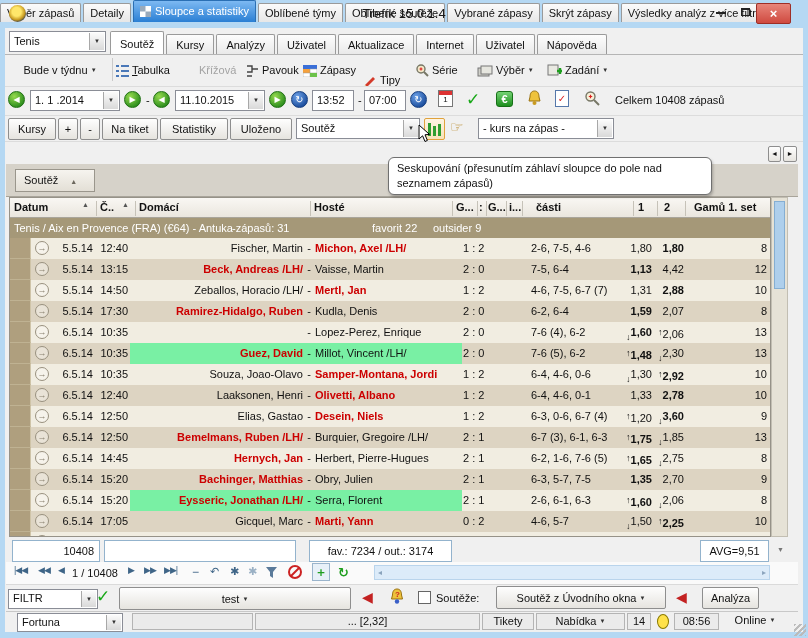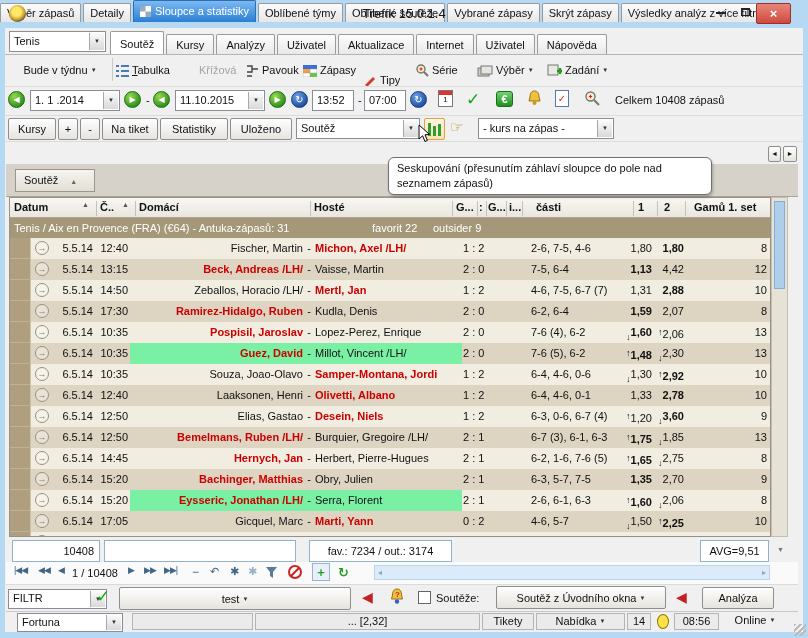--- a/index.html
+++ b/index.html
@@ -385,21 +385,20 @@
           <span class="c parts">6-2, 6-4</span>
           <span class="c o1"><span class="bv">1,59</span></span>
           <span class="c o2"><span>2,07</span></span>
           <span class="c games">8</span>
         </div>
         <div class="trow light">
           <div class="gut"></div>
           <span class="goicon">→</span>
           <span class="c date">6.5.14</span>
           <span class="c time">10:35</span>
-          <span class="c home red">Pospisil, Jaroslav</span>
           <span class="c nsep">-</span>
           <span class="c away">Lopez-Perez, Enrique</span>
           <span class="c score">2 : 0</span>
           <span class="c parts">7-6 (4), 6-2</span>
           <span class="c o1"><span class="arr down">↓</span><span class="bv">1,60</span></span>
           <span class="c o2"><span class="arr up">↑</span><span>2,06</span></span>
           <span class="c games">13</span>
         </div>
         <div class="trow dark">
           <div class="hl"></div>
@@ -574,41 +573,41 @@
     <div class="nofilter" style="left:282px;top:3px"></div>
     <div class="greenbox" style="left:306px;top:1px">＋</div>
     <span class="navbtn" style="left:332px;font-size:13px;color:#1e9e1e;font-weight:bold">↻</span>
   </div>
   <div class="abs hscroll">
     <span style="position:absolute;left:3px">◂</span>
     <span style="position:absolute;right:3px">▸</span>
   </div>
 
   <div class="abs toolrow"></div>
-  <div class="cb" style="left:8px;top:589px;width:99px;height:20px">
+  <div class="cb" style="left:8px;top:589px;width:90px;height:20px">
     <span class="txt" style="top:2px">FILTR</span>
       <span class="drop" style="line-height:16px">▼</span>
   </div>
   <div class="bigcheck" style="left:96px;top:586px">✓</div>
   <div class="btn" style="left:119px;top:587px;width:232px;height:23px;line-height:22px">
     <span>test</span> <span class="dd">▼</span>
   </div>
   <span class="redarr" style="left:362px;top:590px">◀</span>
   <svg class="abs" style="left:388px;top:586px" width="18" height="20">
       <path d="M9 3 C5.5 3 4.5 6 4.5 9 L3.5 13 H14.5 L13.5 9 C13.5 6 12.5 3 9 3 Z" fill="#eec23c" stroke="#9a7210"></path>
       <circle cx="9" cy="15.5" r="2.2" fill="#3a5fc8"></circle>
       <text x="7" y="11" font-size="8" fill="#c22" font-weight="bold">?</text>
     </svg>
   <div class="checkbox" style="left:418px;top:591px"></div>
   <span class="abs" style="left:436px;top:592px">Soutěže:</span>
   <div class="btn" style="left:496px;top:586px;width:170px;height:23px;line-height:22px">
     <span>Soutěž z Úvodního okna</span> <span class="dd">▼</span>
   </div>
   <span class="redarr" style="left:676px;top:590px">◀</span>
-  <div class="btn" style="left:702px;top:587px;width:72px;height:22px"><span>Analýza</span></div>
+  <div class="btn" style="left:702px;top:587px;width:57px;height:22px"><span>Analýza</span></div>
 
   <div class="abs statusrow"></div>
   <div class="cb" style="left:17px;top:613px;width:106px;height:19px">
     <span class="txt" style="top:2px">Fortuna</span>
       <span class="drop" style="line-height:15px">▼</span>
   </div>
   <div class="seg" style="left:132px;top:613px;width:121px"></div>
   <div class="seg" style="left:255px;top:613px;width:225px"><span>... [2,32]</span></div>
   <div class="seg" style="left:482px;top:613px;width:52px"><span>Tikety</span></div>
   <div class="seg" style="left:536px;top:613px;width:89px"><span>Nabídka</span> <span class="dd">▼</span></div>

